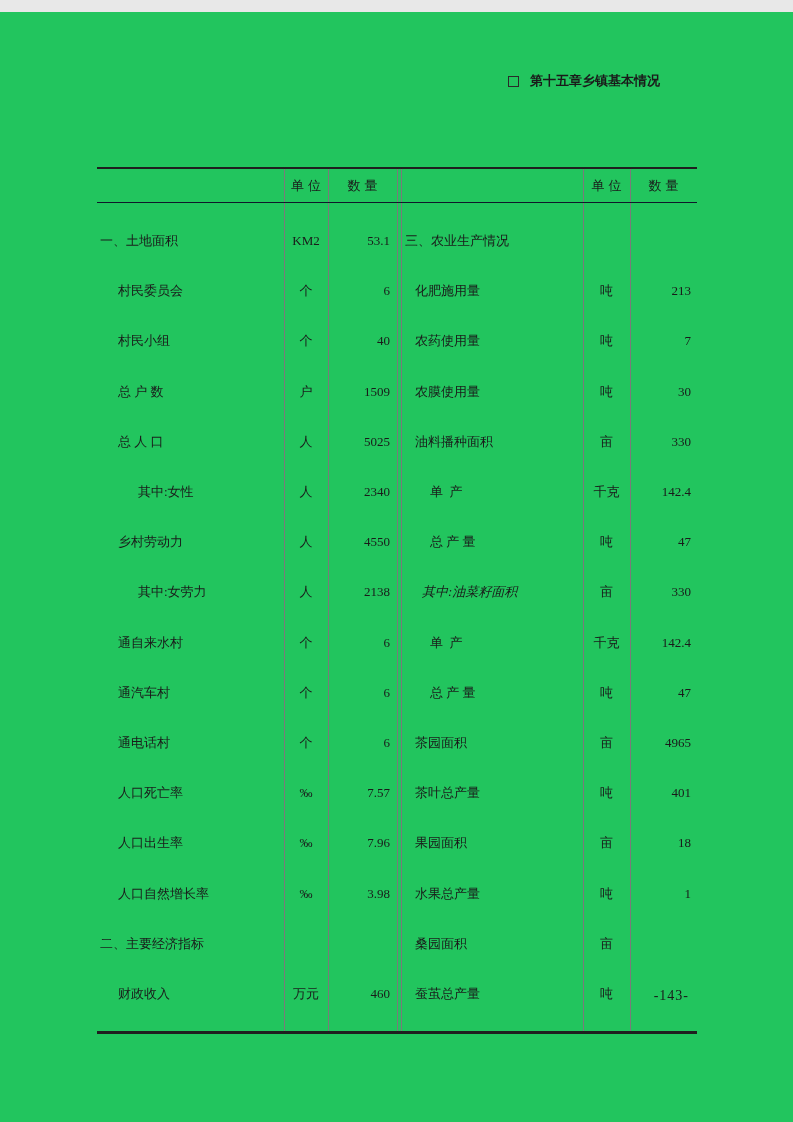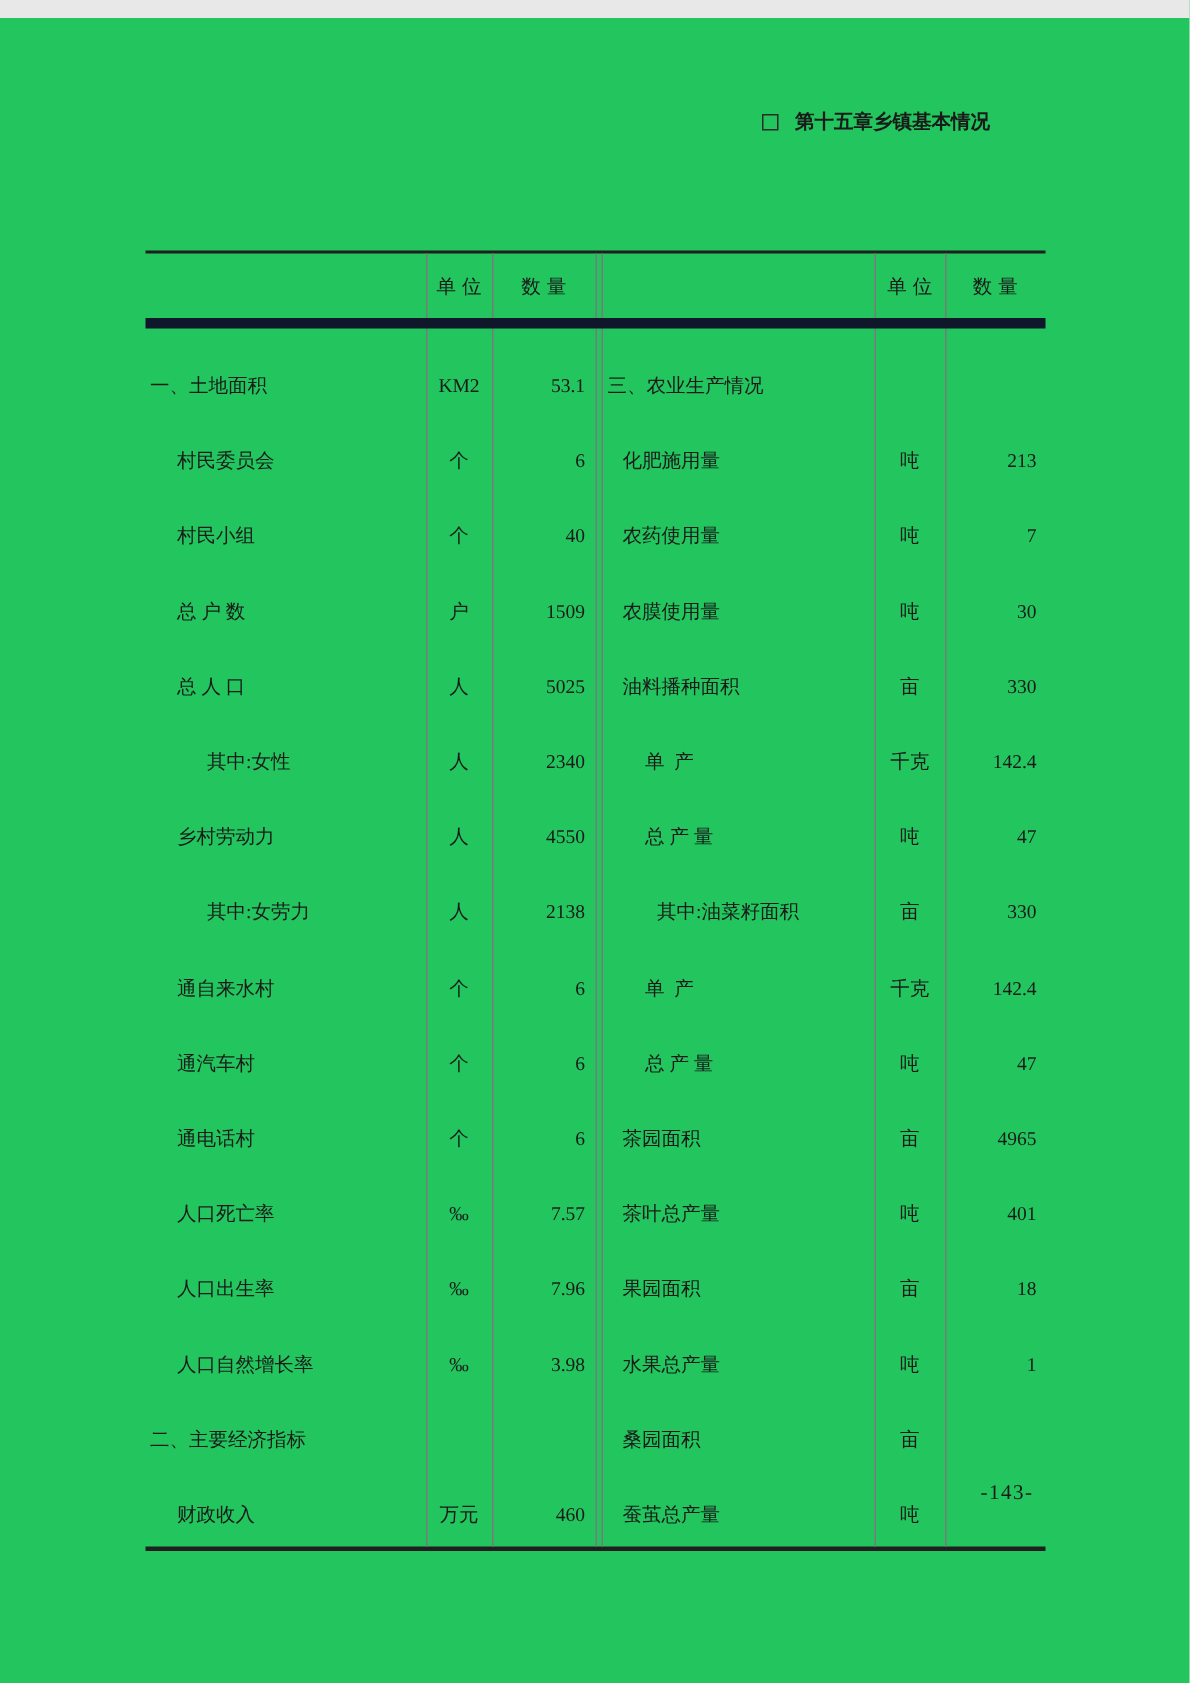--- a/index.html
+++ b/index.html
@@ -37,22 +37,22 @@
     position:absolute; left:97px; top:155px;
     width:600px; height:867px;
     border-top:2px solid #1f1f1f;
     border-bottom:3px solid #1f1f1f;
   }
   .vline {
     position:absolute; top:0; bottom:0; width:1px;
     background:#7a7a7a;
   }
   .thead {
-    position:relative; height:50px;
-    border-bottom:7px solid #0f172a;
+    position:relative; height:34px;
+    border-bottom:1px solid #0f172a;
     display:flex; align-items:center;
     font-size:13px;
   }
   .col-head { text-align:center; letter-spacing:4px; padding-left:4px; }
   .tbody {
     height:816px; display:flex; flex-direction:column;
     padding-top:13px;
   }
   .row { flex:1; display:flex; align-items:center; font-size:13px; }
   .c-llabel { width:187px; white-space:pre; }
@@ -162,21 +162,21 @@
           <div class="c-gap"></div>
           <div class="c-rlabel" style="padding-left: 29px;">总 产 量</div>
           <div class="c-runit">吨</div>
           <div class="c-rvalue">47</div>
         </div>
         <div class="row">
           <div class="c-llabel" style="padding-left: 41px;">其中:女劳力</div>
           <div class="c-lunit">人</div>
           <div class="c-lvalue">2138</div>
           <div class="c-gap"></div>
-          <div class="c-rlabel" style="padding-left: 37px;">其中:油菜籽面积</div>
+          <div class="c-rlabel" style="padding-left: 21px; font-style: italic;">其中:油菜籽面积</div>
           <div class="c-runit">亩</div>
           <div class="c-rvalue">330</div>
         </div>
         <div class="row">
           <div class="c-llabel" style="padding-left: 21px;">通自来水村</div>
           <div class="c-lunit">个</div>
           <div class="c-lvalue">6</div>
           <div class="c-gap"></div>
           <div class="c-rlabel" style="padding-left: 29px;">单  产</div>
           <div class="c-runit">千克</div>

